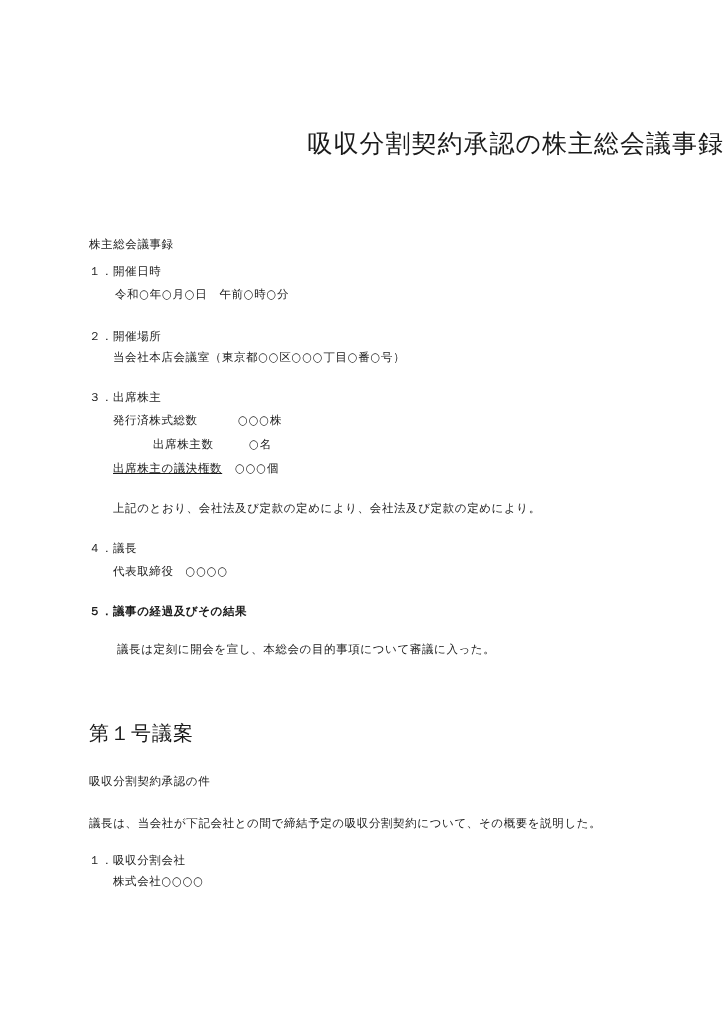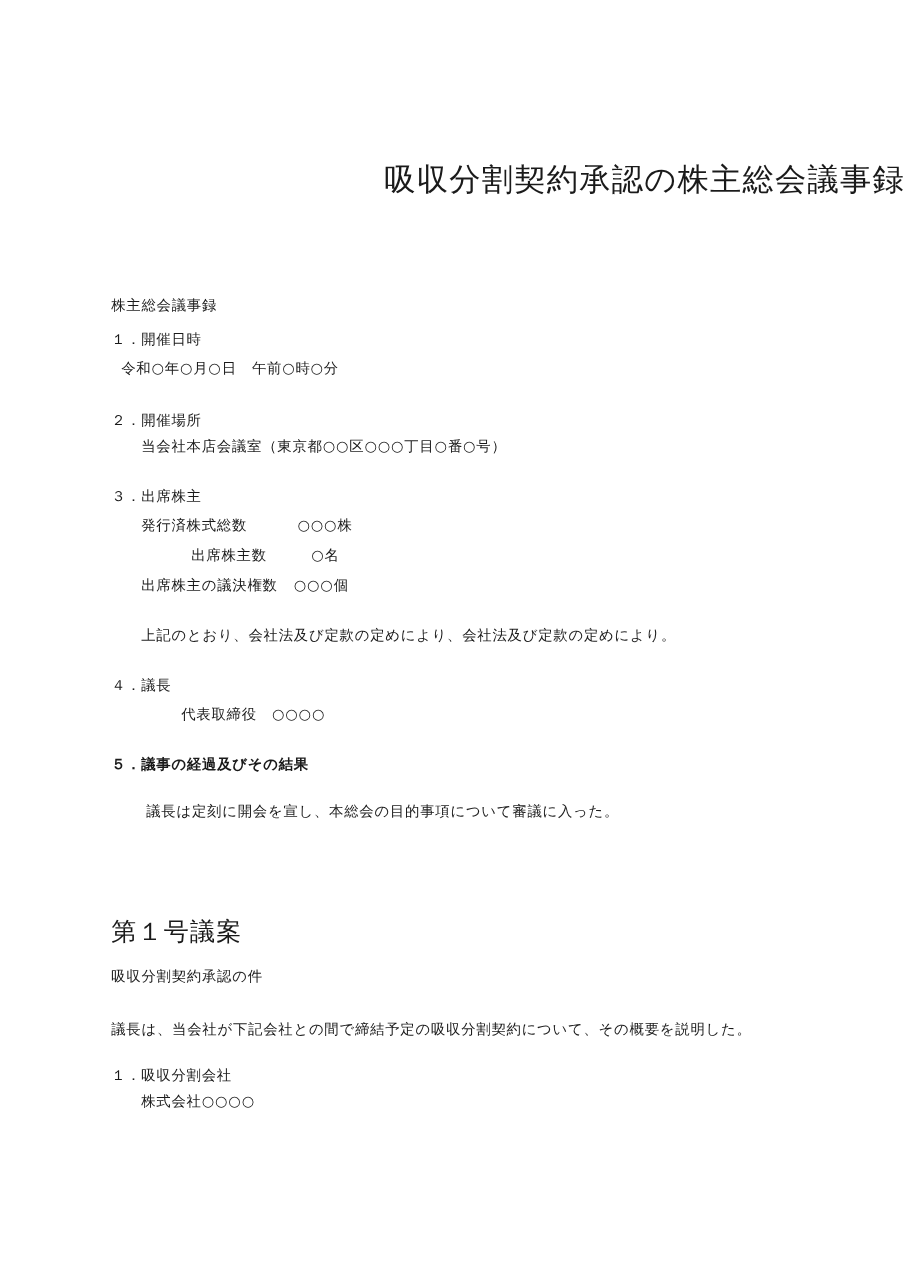--- a/index.html
+++ b/index.html
@@ -23,53 +23,53 @@
 
 <div>
 
   <div class="abs title">吸収分割契約承認の株主総会議事録</div>
 
   <div class="abs t" style="left:89px; top:236px;">株主総会議事録</div>
 
   <div class="abs t" style="left:89px; top:263px;">
     <span class="num">１．</span><span>開催日時</span>
   </div>
-  <div class="abs t" style="left:97px; top:286px;">令和○年○月○日　午前○時○分</div>
+  <div class="abs t" style="left:115px; top:286px;">令和○年○月○日　午前○時○分</div>
 
   <div class="abs t" style="left:89px; top:328px;">
     <span class="num">２．</span><span>開催場所</span>
   </div>
   <div class="abs t" style="left:113px; top:349px;">当会社本店会議室（東京都○○区○○○丁目○番○号）</div>
 
   <div class="abs t" style="left:89px; top:389px;">
     <span class="num">３．</span><span>出席株主</span>
   </div>
   <div class="abs t" style="left:113px; top:412px;">
     <span class="lbl" style="width:125px;">発行済株式総数</span><span>○○○株</span>
   </div>
   <div class="abs t" style="left:113px; top:436px;margin-left:40px;">
     <span class="lbl" style="width:96px;">出席株主数</span><span>○名</span>
   </div>
   <div class="abs t" style="left:113px; top:460px;">
-    <span class="lbl" style="width:122px;">出席株主の議決権数</span><span>○○○個</span>
+    <span class="lbl" style="width:122px;text-decoration:underline;">出席株主の議決権数</span><span>○○○個</span>
   </div>
   <div class="abs t" style="left:113px; top:500px;">上記のとおり、会社法及び定款の定めにより、会社法及び定款の定めにより。</div>
 
   <div class="abs t" style="left:89px; top:540px;">
     <span class="num">４．</span><span>議長</span>
   </div>
-  <div class="abs t" style="left:113px; top:563px;margin-left:32px;">代表取締役　○○○○</div>
+  <div class="abs t" style="left:113px; top:563px;">代表取締役　○○○○</div>
 
   <div class="abs t" style="left:89px; top:603px;font-weight:bold;">
     <span class="num">５．</span><span>議事の経過及びその結果</span>
   </div>
 
   <div class="abs t" style="left:89px; top:641px;padding-left:28px;">議長は定刻に開会を宣し、本総会の目的事項について審議に入った。</div>
 
-  <div class="abs h2" style="left:89px; top:719px;margin-top:12px;">第１号議案</div>
+  <div class="abs h2" style="left:89px; top:719px;">第１号議案</div>
 
   <div class="abs t" style="left:89px; top:773px;">吸収分割契約承認の件</div>
 
   <div class="abs t" style="left:89px; top:815px;text-align:center;">議長は、当会社が下記会社との間で締結予定の吸収分割契約について、その概要を説明した。</div>
 
   <div class="abs t" style="left:89px; top:852px;">
     <span class="num">１．</span><span>吸収分割会社</span>
   </div>
   <div class="abs t" style="left:113px; top:873px;">株式会社○○○○</div>
 

